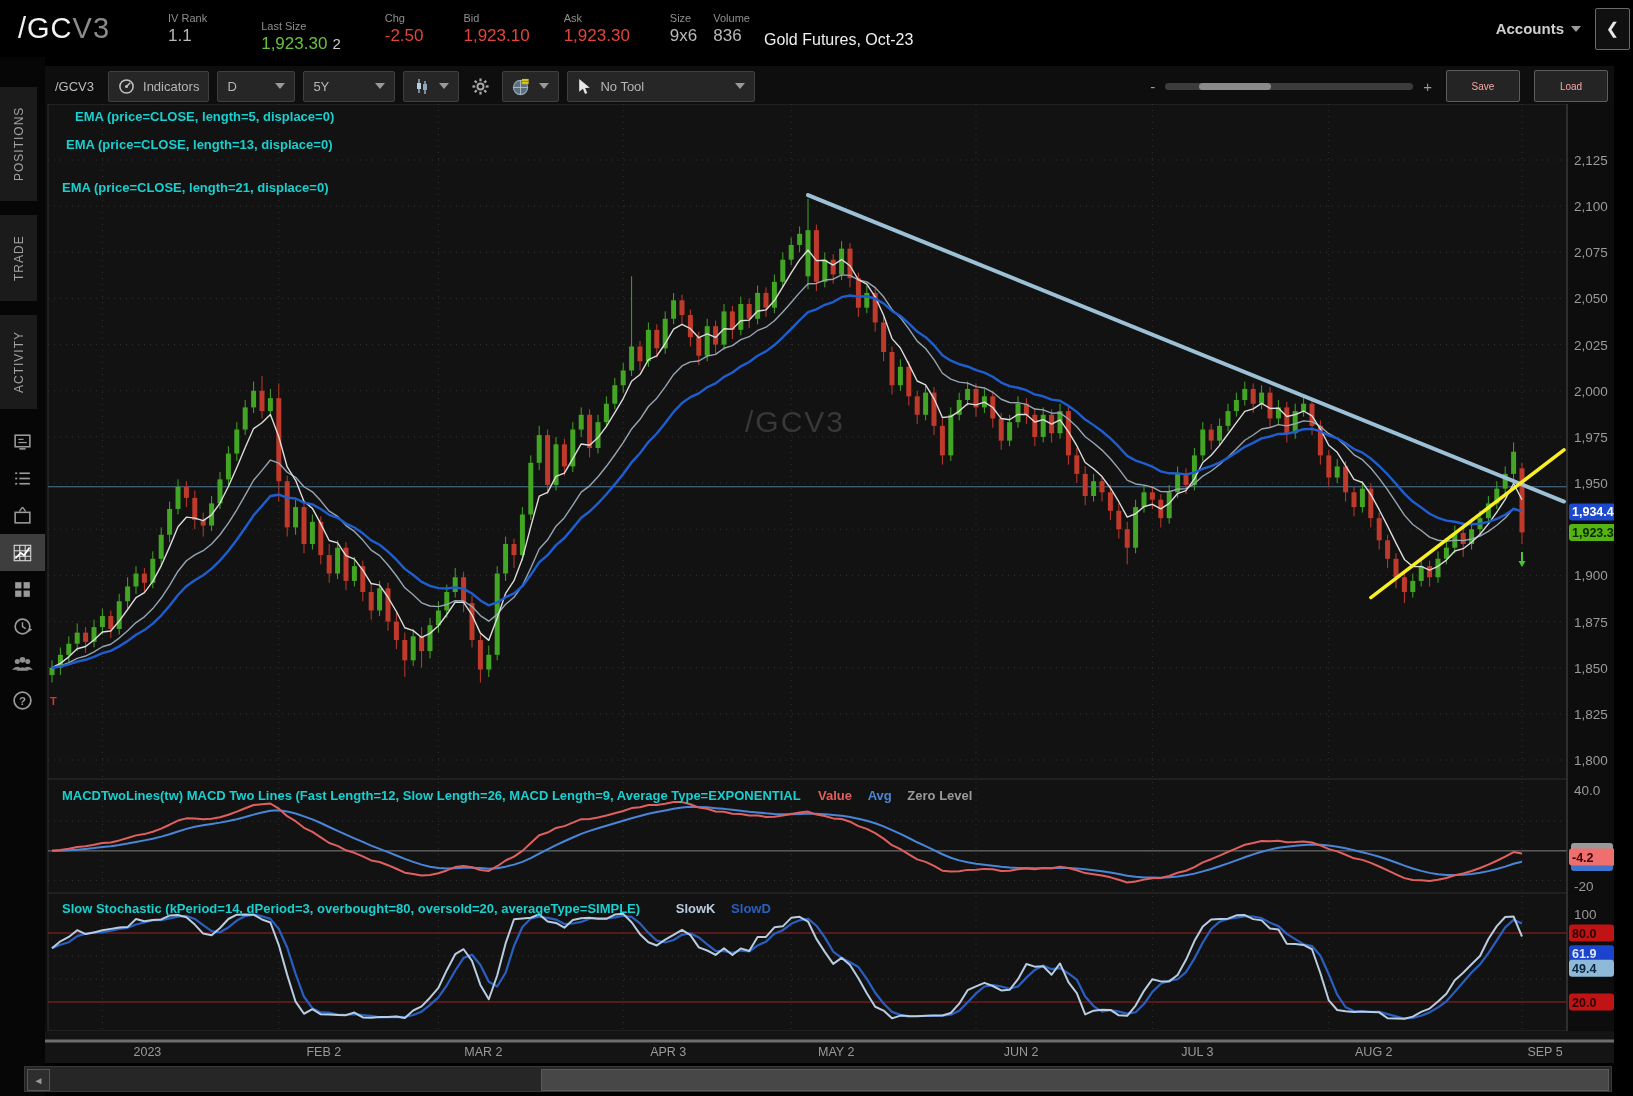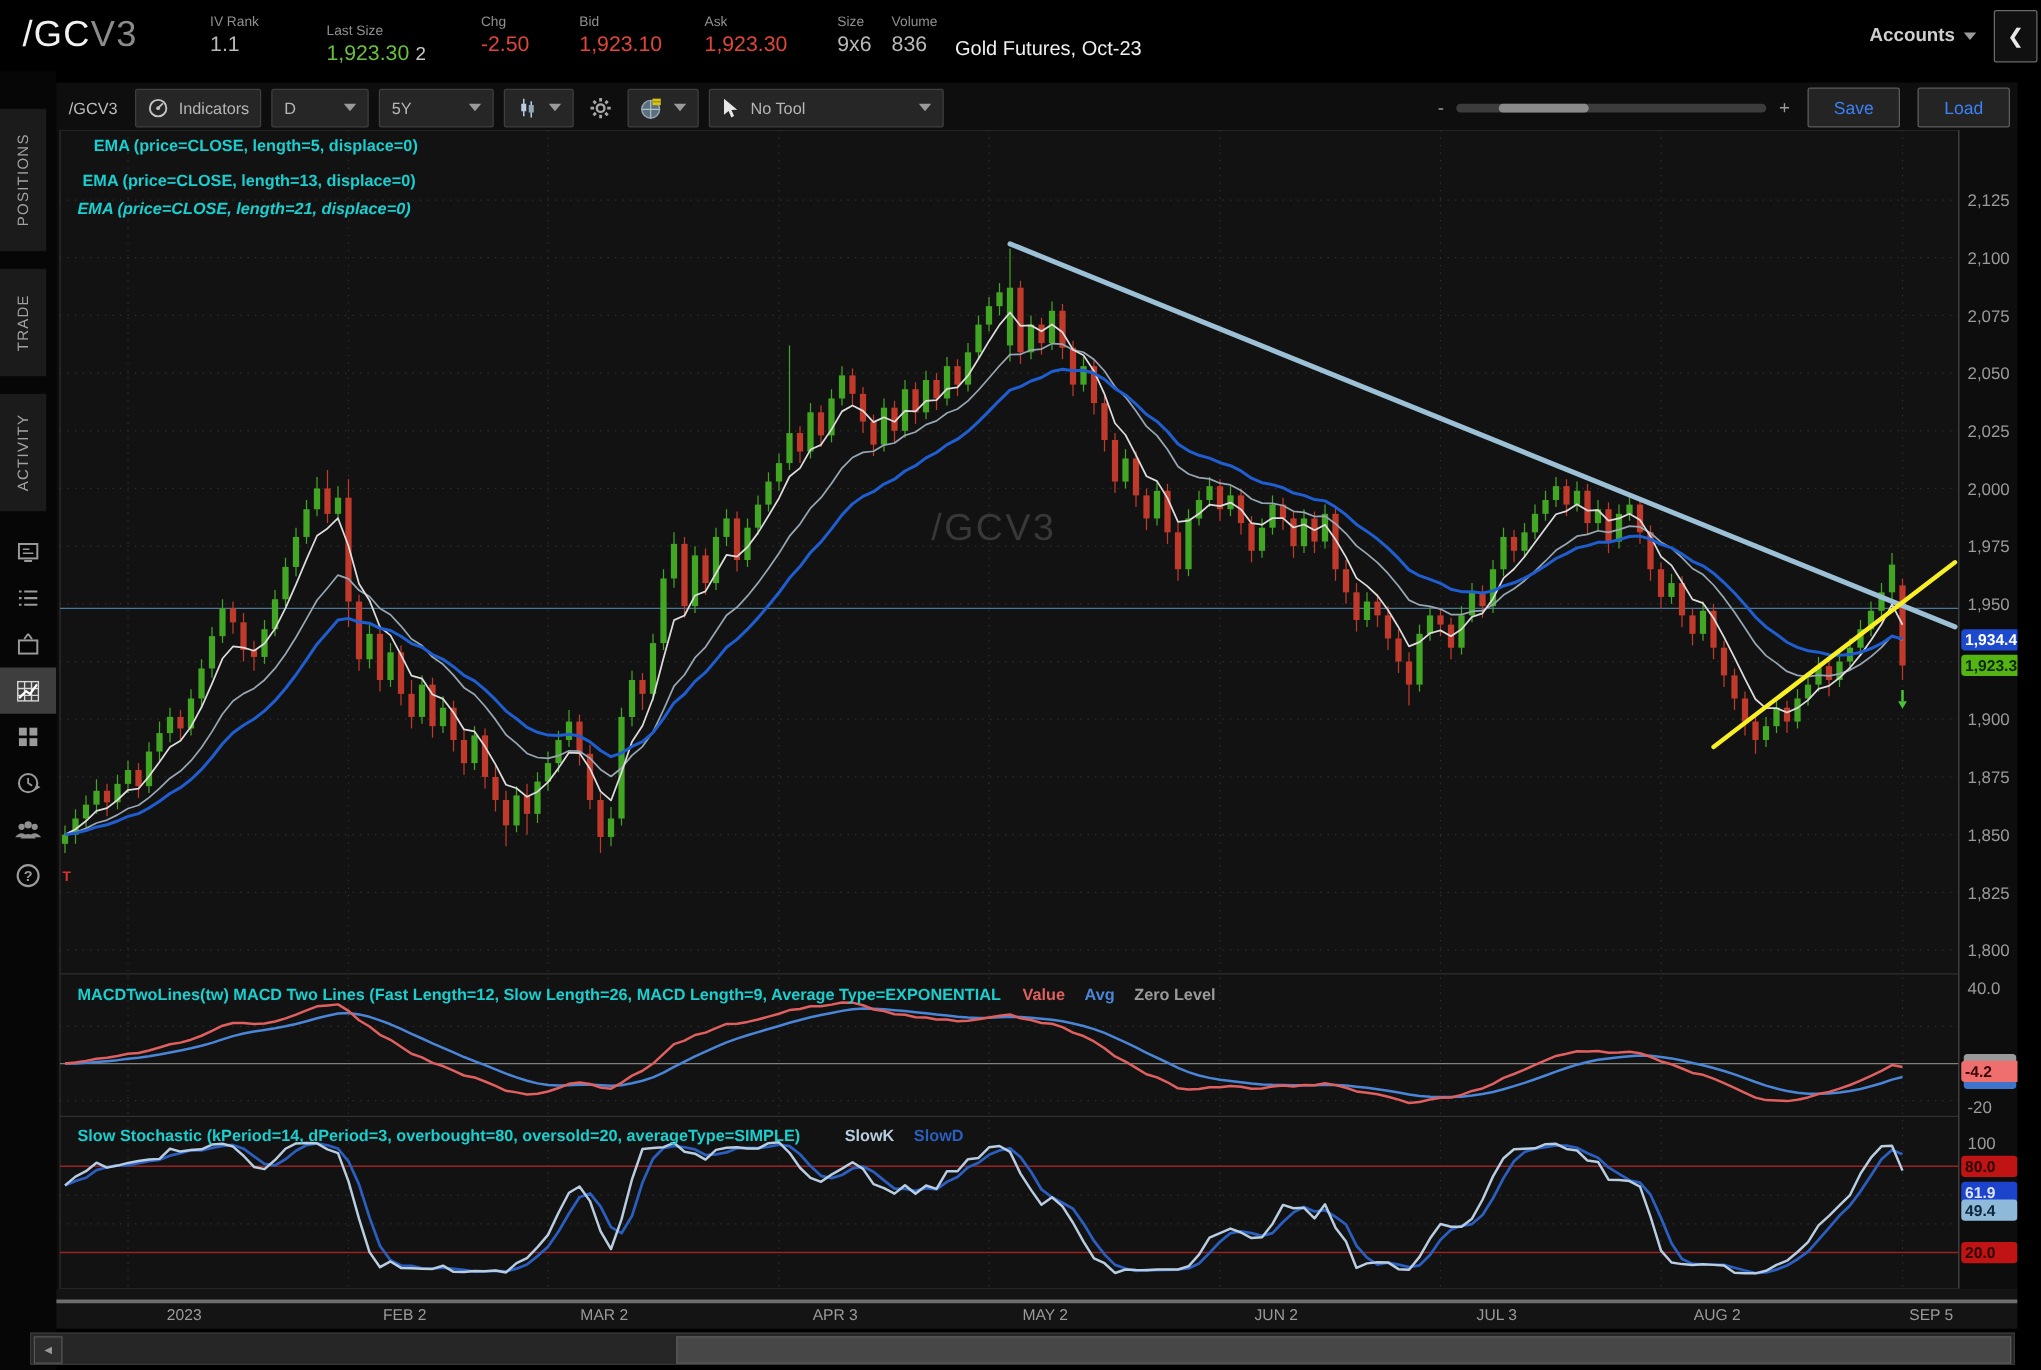--- a/index.html
+++ b/index.html
@@ -29,22 +29,22 @@
   #toolbar{position:absolute;left:45px;top:66px;width:1569px;height:40px;background:#0e0e0e;display:flex;align-items:center;gap:8px;}
   .tb-sym{color:#bdbdbd;font-size:13px;margin:0 6px 0 10px;}
   .btn{height:29px;background:#262626;border:1px solid #3f3f3f;border-radius:2px;color:#b6b6b6;
     font-size:13px;display:flex;align-items:center;gap:8px;padding:0 9px;}
   .btn .spread{margin-left:auto;}
   .iconbtn{border:none;background:transparent;padding:0 4px;}
   #zoomgrp{margin-left:auto;display:flex;align-items:center;gap:10px;margin-right:6px;}
   #zoomgrp .pm{color:#9a9a9a;font-size:15px;}
   #ztrack{width:248px;height:7px;background:#3c3c3c;border-radius:4px;position:relative;}
   #zthumb{position:absolute;left:34px;top:0;width:72px;height:7px;background:#8a8a8a;border-radius:4px;}
-  .sl-btn{width:72px;height:30px;background:#242424;border:1px solid #5c5c5c;border-radius:2px;color:#3b82f6;
-    font-size:14px;display:flex;align-items:center;justify-content:center;margin-right:6px;}
+  .sl-btn{width:72px;height:30px;background:#242424;border:1px solid #5c5c5c;border-radius:2px;color:#fca5a5;
+    font-size:10px;display:flex;align-items:center;justify-content:center;margin-right:6px;}
   
   .studylab{position:absolute;font-size:13px;font-weight:bold;color:#19cfcf;white-space:nowrap;}
   .legend-red{color:#e06060;margin-left:14px;margin-top:40px;} .legend-blue{color:#4a86d8;margin-left:12px;}
   .legend-gray{color:#9a9a9a;margin-left:12px;} .legend-pale{color:#b9cde0;margin-left:32px;}
   .legend-dblue{color:#2a5fc0;margin-left:12px;}
   
   #hscroll{position:absolute;left:24px;top:1066px;width:1588px;height:26px;background:#262626;border:1px solid #383838;box-sizing:border-box;}
   #hs-arrow{position:absolute;left:2px;top:2px;width:21px;height:20px;border:1px solid #555;background:#2e2e2e;color:#9a9a9a;
     display:flex;align-items:center;justify-content:center;font-size:10px;}
   #hs-thumb{position:absolute;left:516px;top:2px;width:1066px;height:20px;background:#474747;border:1px solid #5a5a5a;}
@@ -711,21 +711,21 @@
     <text x="668.2" y="1056" fill="#9a9a9a" font-size="12.5" text-anchor="middle">APR 3</text>
     <text x="836.2" y="1056" fill="#9a9a9a" font-size="12.5" text-anchor="middle">MAY 2</text>
     <text x="1021" y="1056" fill="#9a9a9a" font-size="12.5" text-anchor="middle">JUN 2</text>
     <text x="1197.4" y="1056" fill="#9a9a9a" font-size="12.5" text-anchor="middle">JUL 3</text>
     <text x="1373.8" y="1056" fill="#9a9a9a" font-size="12.5" text-anchor="middle">AUG 2</text>
     <text x="1545" y="1056" fill="#9a9a9a" font-size="12.5" text-anchor="middle">SEP 5</text>
   </svg>
 
 <div class="studylab" style="left:62px;top:109px;padding-left:13px;">EMA (price=CLOSE, length=5, displace=0)</div>
 <div class="studylab" style="left:66px;top:137px;">EMA (price=CLOSE, length=13, displace=0)</div>
-<div class="studylab" style="left:62px;top:159px;font-style:italic;">EMA (price=CLOSE, length=21, displace=0)</div>
+<div class="studylab" style="left:62px;top:180px;">EMA (price=CLOSE, length=21, displace=0)</div>
 <div class="studylab" style="left:62px;top:788px;">
   <span>MACDTwoLines(tw) MACD Two Lines (Fast Length=12, Slow Length=26, MACD Length=9, Average Type=EXPONENTIAL</span>
   <span class="legend-red">Value</span>
   <span class="legend-blue">Avg</span>
   <span class="legend-gray">Zero Level</span>
 </div>
 <div class="studylab" style="left:62px;top:901px;">
   <span>Slow Stochastic (kPeriod=14, dPeriod=3, overbought=80, oversold=20, averageType=SIMPLE)</span>
   <span class="legend-pale">SlowK</span>
   <span class="legend-dblue">SlowD</span>

